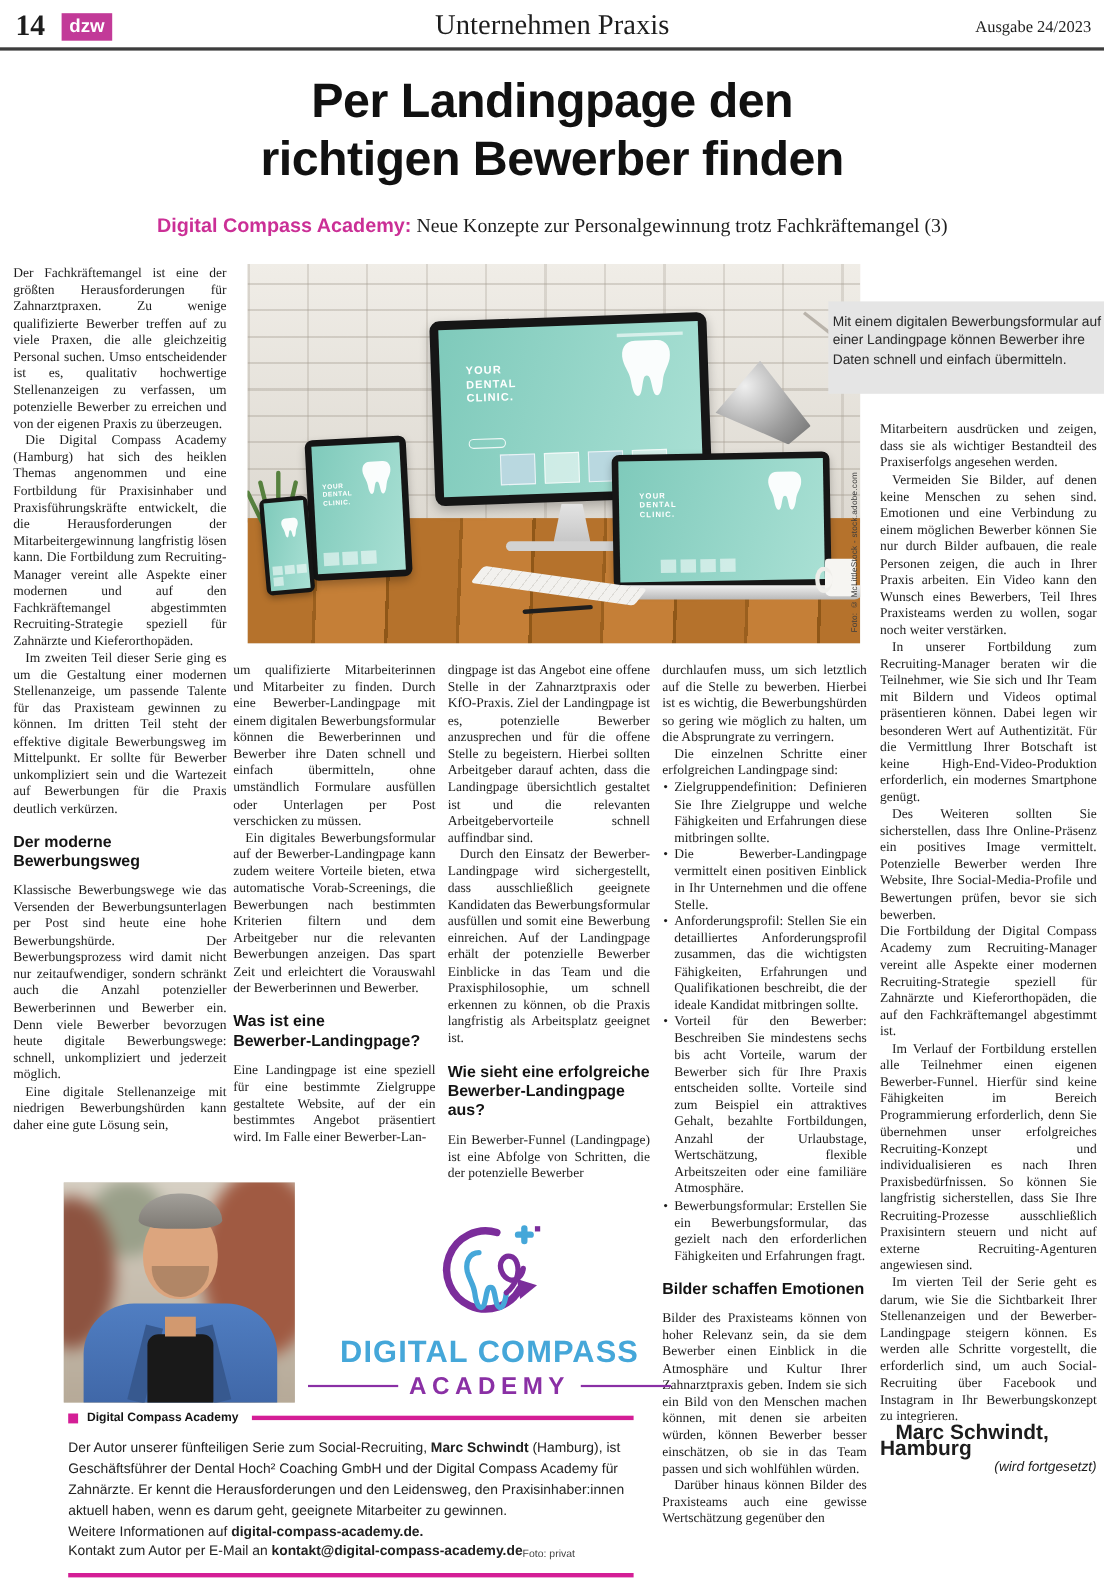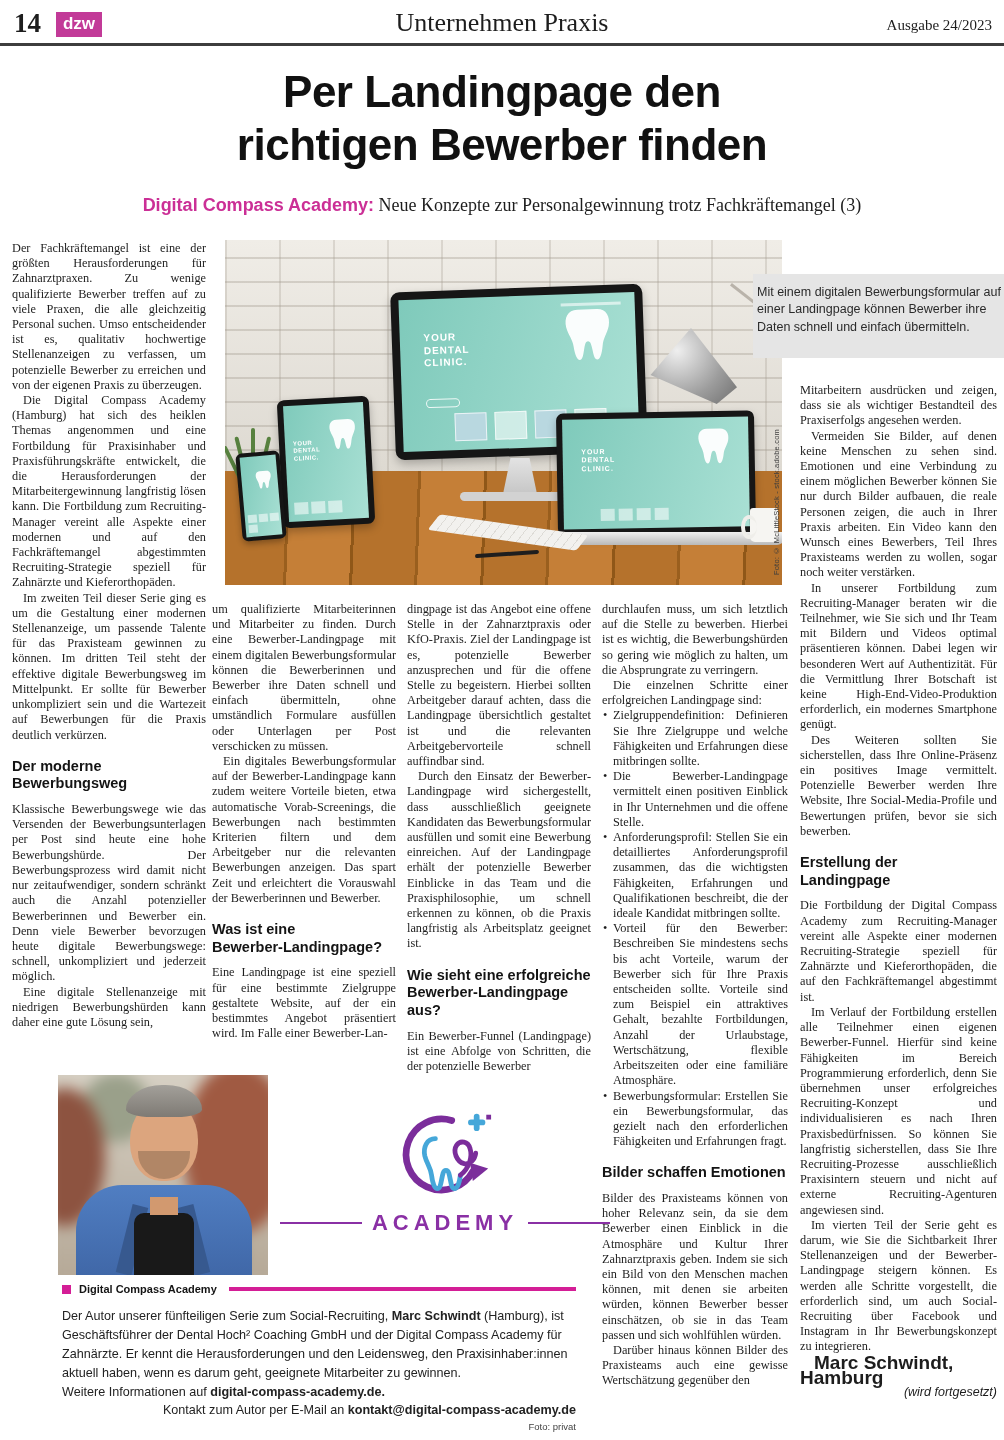--- a/index.html
+++ b/index.html
@@ -118,21 +118,21 @@
   .clogo-l2{color:#8a30a5;font-weight:800;font-size:22px;letter-spacing:5px;}
 
   
   .infobox{position:absolute;left:62px;top:1283px;width:514px;font-family:"Liberation Sans",sans-serif;}
   .ib-head{display:flex;align-items:center;gap:8px;}
   .ib-sq{width:9px;height:9px;background:#d41e96;}
   .ib-title{font-weight:800;font-size:11px;color:#141414;white-space:nowrap;}
   .ib-rule{flex:1;height:4px;background:#d41e96;margin-left:4px;}
   .ib-body{margin-top:12px;font-size:12.6px;line-height:1.5;color:#222;}
   .ib-body b{font-weight:bold;}
-  .ib-row{display:flex;justify-content:flex-start;align-items:flex-end;flex-direction:column;}
+  .ib-row{display:flex;justify-content:flex-start;align-items:flex-end;}
   .ib-credit{font-size:9.5px;color:#444;}
   .ib-bottom{height:4px;background:#d41e96;margin-top:10px;}
 </style>
 </head>
 <body data-name="newspaper-page">
 
 <div class="hdr" data-name="page-header">
   <div class="hdr-num" data-name="page-number">14</div>
   <div class="hdr-logo" data-name="dzw-brand-logo">dzw</div>
   <div class="hdr-sec" data-name="section-title">Unternehmen Praxis</div>
@@ -275,22 +275,20 @@
   <h3 data-name="section-heading">Bilder schaffen Emotionen</h3>
   <p data-name="paragraph">Bilder des Praxisteams können von hoher Relevanz sein, da sie dem Bewerber einen Einblick in die Atmosphäre und Kultur Ihrer Zahnarztpraxis geben. Indem sie sich ein Bild von den Menschen machen können, mit denen sie arbeiten würden, können Bewerber besser einschätzen, ob sie in das Team passen und sich wohlfühlen würden.</p>
   <p class="ind" data-name="paragraph">Darüber hinaus können Bilder des Praxisteams auch eine gewisse Wertschätzung gegenüber den</p>
 </div>
 
 <div class="col c5" data-name="body-column-5">
   <p data-name="paragraph">Mitarbeitern ausdrücken und zeigen, dass sie als wichtiger Bestandteil des Praxiserfolgs angesehen werden.</p>
   <p class="ind" data-name="paragraph">Vermeiden Sie Bilder, auf denen keine Menschen zu sehen sind. Emotionen und eine Verbindung zu einem möglichen Bewerber können Sie nur durch Bilder aufbauen, die reale Personen zeigen, die auch in Ihrer Praxis arbeiten. Ein Video kann den Wunsch eines Bewerbers, Teil Ihres Praxisteams werden zu wollen, sogar noch weiter verstärken.</p>
   <p class="ind" data-name="paragraph">In unserer Fortbildung zum Recruiting-Manager beraten wir die Teilnehmer, wie Sie sich und Ihr Team mit Bildern und Videos optimal präsentieren können. Dabei legen wir besonderen Wert auf Authentizität. Für die Vermittlung Ihrer Botschaft ist keine High-End-Video-Produktion erforderlich, ein modernes Smartphone genügt.</p>
   <p class="ind" data-name="paragraph">Des Weiteren sollten Sie sicherstellen, dass Ihre Online-Präsenz ein positives Image vermittelt. Potenzielle Bewerber werden Ihre Website, Ihre Social-Media-Profile und Bewertungen prüfen, bevor sie sich bewerben.</p>
-  <h3 data-name="section-heading">Erstellung der
-Landingpage</h3>
   <p data-name="paragraph">Die Fortbildung der Digital Compass Academy zum Recruiting-Manager vereint alle Aspekte einer modernen Recruiting-Strategie speziell für Zahnärzte und Kieferorthopäden, die auf den Fachkräftemangel abgestimmt ist.</p>
   <p class="ind" data-name="paragraph">Im Verlauf der Fortbildung erstellen alle Teilnehmer einen eigenen Bewerber-Funnel. Hierfür sind keine Fähigkeiten im Bereich Programmierung erforderlich, denn Sie übernehmen unser erfolgreiches Recruiting-Konzept und individualisieren es nach Ihren Praxisbedürfnissen. So können Sie langfristig sicherstellen, dass Sie Ihre Recruiting-Prozesse ausschließlich Praxisintern steuern und nicht auf externe Recruiting-Agenturen angewiesen sind.</p>
   <p class="ind" data-name="paragraph">Im vierten Teil der Serie geht es darum, wie Sie die Sichtbarkeit Ihrer Stellenanzeigen und der Bewerber-Landingpage steigern können. Es werden alle Schritte vorgestellt, die erforderlich sind, um auch Social-Recruiting über Facebook und Instagram in Ihr Bewerbungskonzept zu integrieren.</p>
   <p class="byline" data-name="author-byline">Marc Schwindt, Hamburg</p>
   <p class="tobecont" data-name="continuation-note">(wird fortgesetzt)</p>
 </div>
 
 <div class="aphoto" data-name="author-photo">
   <div class="aph-bg" data-name="photo-background"></div>
   <div class="aph-blazer" data-name="author-blazer"></div>
@@ -306,20 +304,21 @@
 <div class="clogo" data-name="company-logo">
   <svg class="clogo-icon" data-name="tooth-compass-icon" viewBox="0 0 100 100">
     <path d="M57 13 A37 37 0 1 0 79 66" fill="none" stroke="#7b2d9b" stroke-width="7" stroke-linecap="round"></path>
     <polygon points="76,57 95,63 79,76" fill="#7b2d9b"></polygon>
     <path d="M40 32 C31 32 27 41 29 50 C31 58 35 62 36 70 C37 78 39 84 42 84 C46 84 46 74 48 68 C49 64 53 64 54 68 C56 74 56 84 60 84 C63 84 65 78 66 70" fill="none" stroke="#45a7d9" stroke-width="5" stroke-linecap="round"></path>
     <path d="M66 70 C75 63 79 51 76 42 C74 35 66 33 62 39 C58 45 62 56 70 58 C76 59 81 54 82 47" fill="none" stroke="#7b2d9b" stroke-width="5" stroke-linecap="round"></path>
     <rect x="74" y="12" width="18" height="6" rx="3" fill="#45a7d9"></rect>
     <rect x="80" y="6" width="6" height="18" rx="3" fill="#45a7d9"></rect>
     <rect x="93" y="7" width="5" height="5" fill="#7b2d9b"></rect>
   </svg>
+  <div class="clogo-l1" data-name="logo-wordmark">DIGITAL COMPASS</div>
   <div class="clogo-l2row">
     <div class="clogo-rule" data-name="logo-rule-left"></div>
     <div class="clogo-l2" data-name="logo-subline">ACADEMY</div>
     <div class="clogo-rule" data-name="logo-rule-right"></div>
   </div>
 </div>
 
 <div class="infobox" data-name="author-infobox">
   <div class="ib-head" data-name="infobox-header">
     <div class="ib-sq" data-name="magenta-square-bullet"></div>

